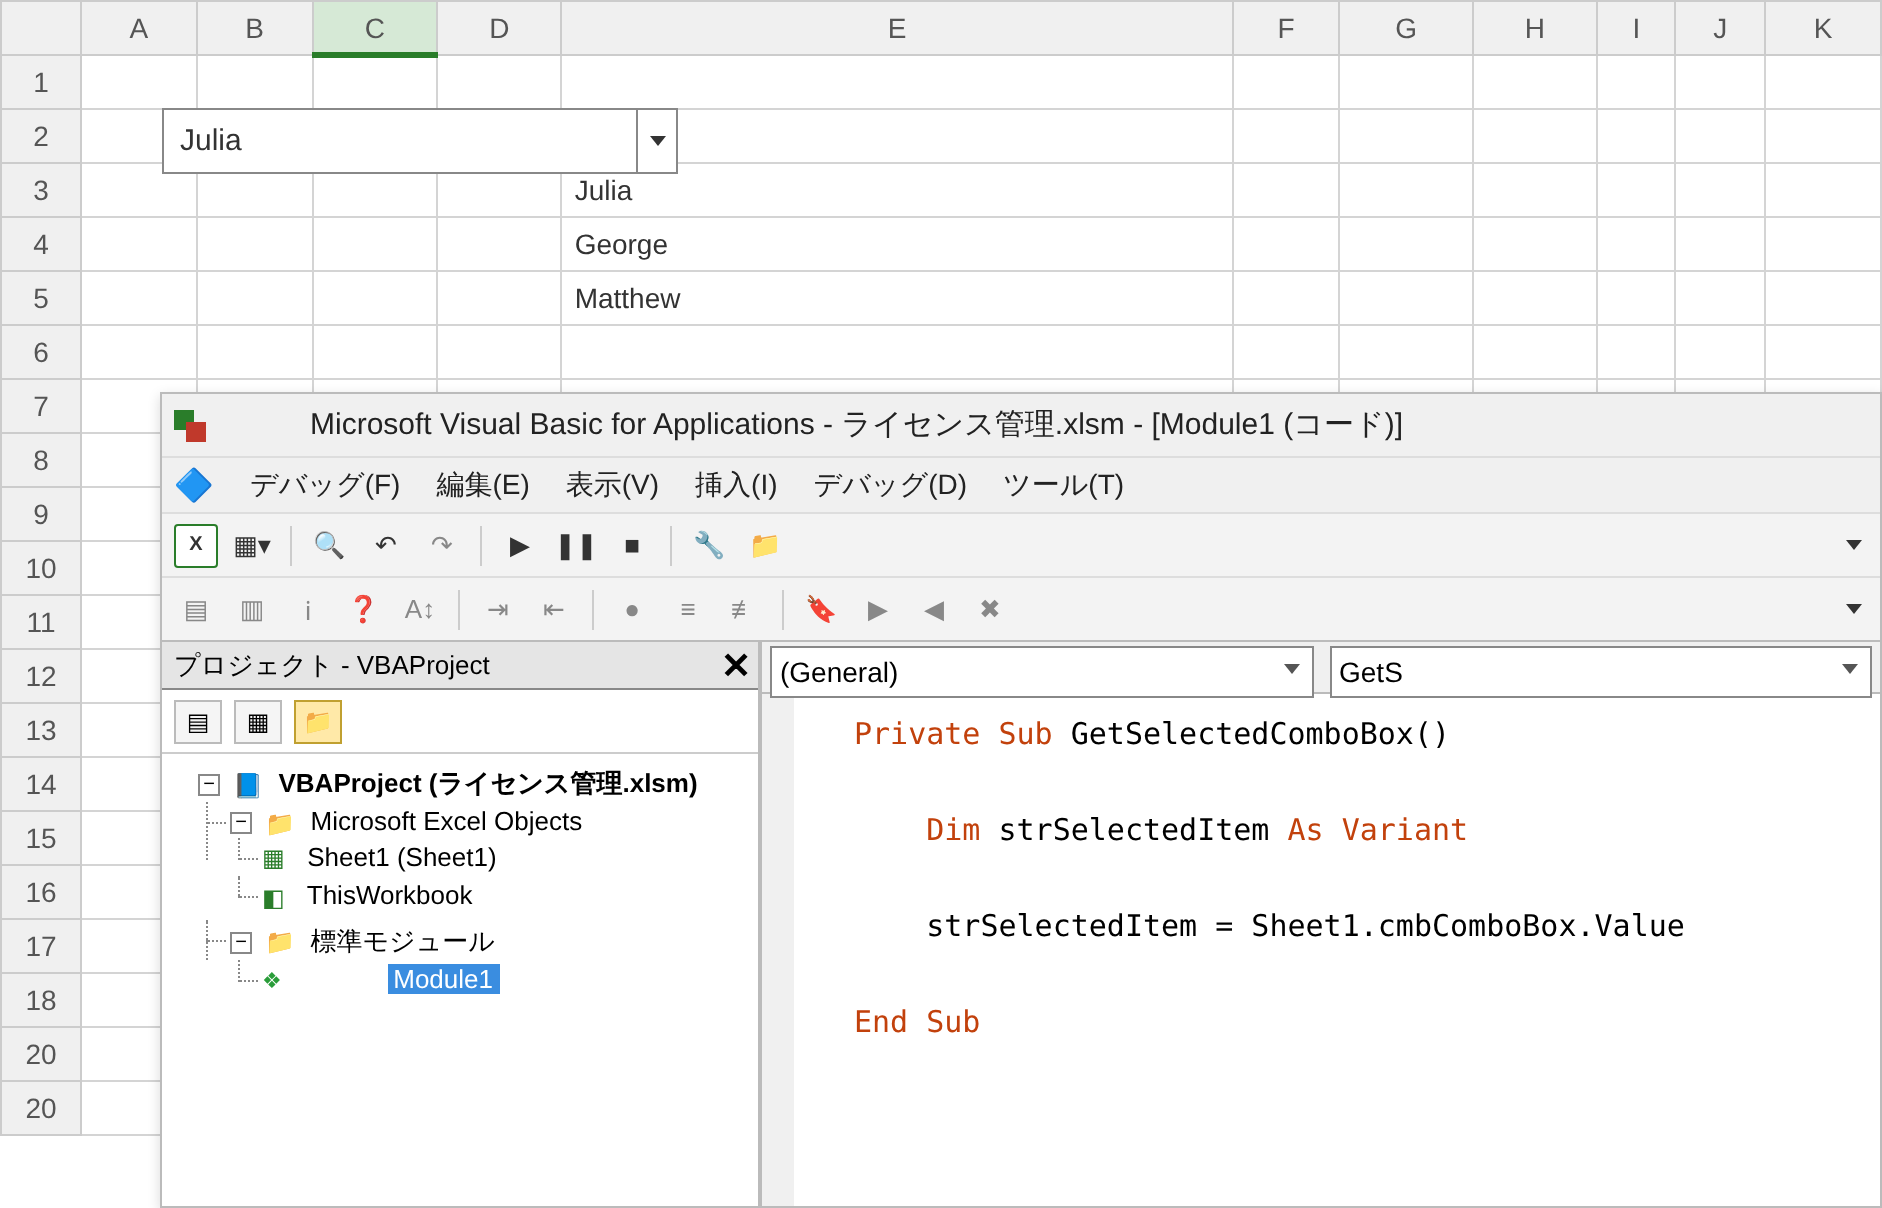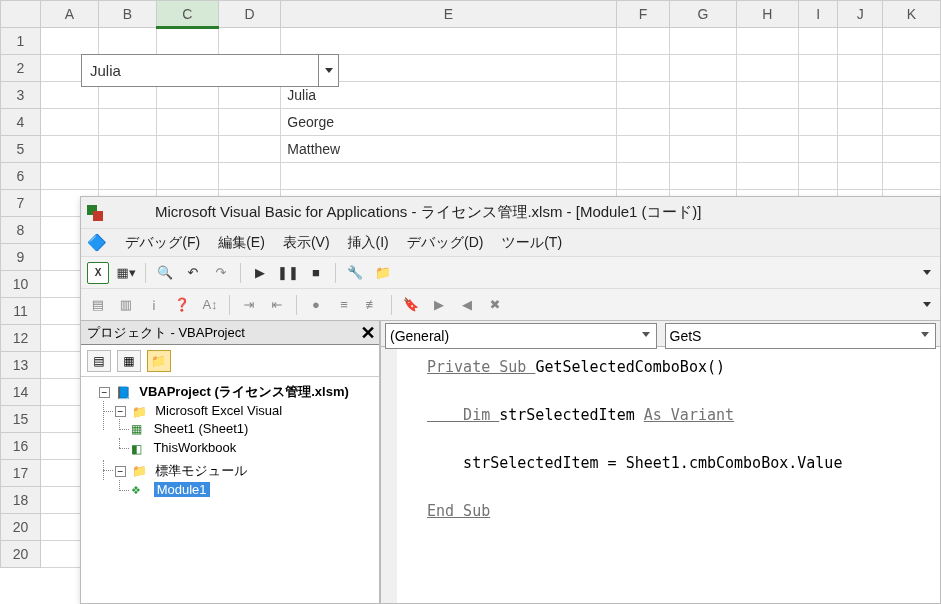--- a/index.html
+++ b/index.html
@@ -298,20 +298,21 @@
     .icon-project::before { content: "📘"; font-size: 12px; }
     .icon-folder::before { content: "📁"; font-size: 12px; }
     .icon-sheet::before { content: "▦"; color: #2a7d2a; }
     .icon-wb::before { content: "◧"; color: #2a7d2a; }
     .icon-module::before { content: "❖"; color: #2a9d3a; font-size: 11px; }
     .tree .bold { font-weight: bold; }
     .tree .selected {
       background: #3a8de0;
       color: #fff;
       padding: 0 3px;
+      margin-left: 40px;
     }
     .code-panel {
       flex: 1;
       display: flex;
       flex-direction: column;
       background: #fff;
     }
     .code-header {
       height: 26px;
       display: flex;
@@ -346,21 +347,21 @@
     .code-area {
       flex: 1;
       padding: 8px 0 8px 30px;
       font-family: "MS Gothic", Consolas, monospace;
       font-size: 15px;
       line-height: 24px;
       white-space: pre;
       overflow: auto;
       border-left: 16px solid #f0f0f0;
     }
-    .kw { color: #737373; text-decoration: underline; }
+    .kw { color: #c2410c; }
     .plain { color: #000; }
   </style>
 </head>
 <body>
 
 <div class="excel-grid">
   <table>
     <tbody>
         <tr>
       <th class="rowhead"></th>
@@ -729,21 +730,21 @@
       <div class="tree">
         <ul>
           <li>
             <span class="toggler">−</span>
             <span class="tree-icon icon-project"></span>
             <span class="bold">VBAProject (ライセンス管理.xlsm)</span>
             <ul>
               <li>
                 <span class="toggler">−</span>
                 <span class="tree-icon icon-folder"></span>
-                <span>Microsoft Excel Visual</span>
+                <span>Microsoft Excel Objects</span>
                 <ul>
                   <li>
                     <span class="tree-icon icon-sheet"></span>
                     <span>Sheet1 (Sheet1)</span>
                   </li>
                   <li>
                     <span class="tree-icon icon-wb"></span>
                     <span>ThisWorkbook</span>
                   </li>
                 </ul>

